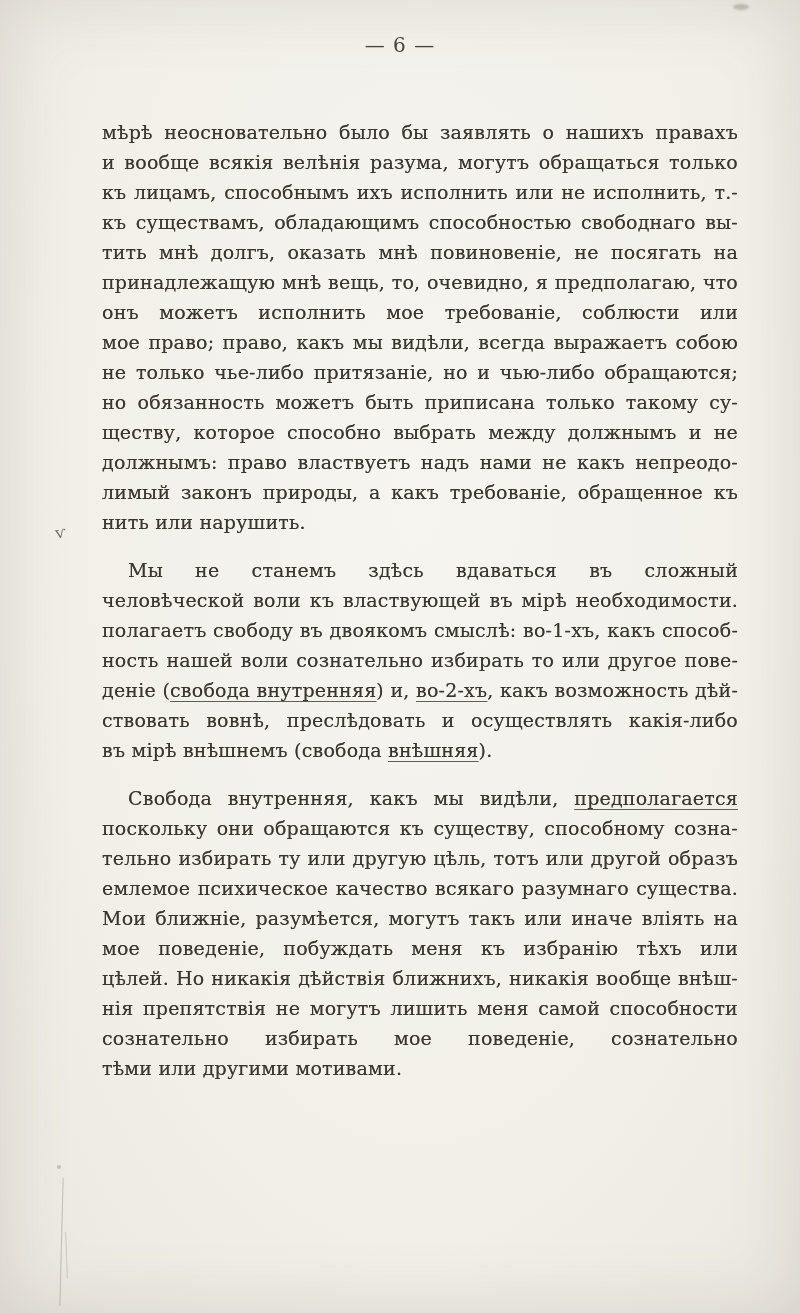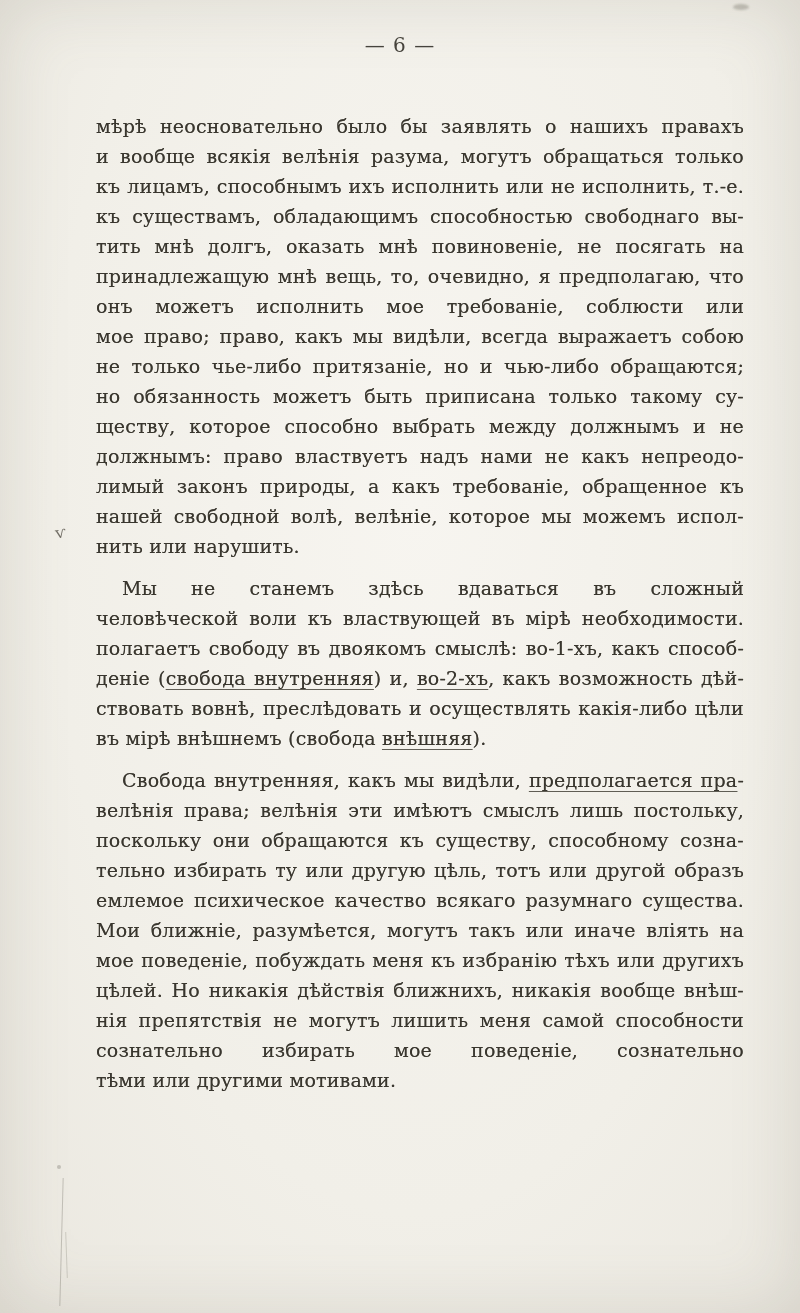--- a/index.html
+++ b/index.html
@@ -36,21 +36,21 @@
     position: absolute;
     left: 84px;
     top: 99px;
     width: 672px;
     color: #39362e;
     font-size: 19px;
     line-height: 30px;
     letter-spacing: 0.2px;
     text-shadow: 0 0 0.5px rgba(57, 54, 46, 0.65);
   }
-  .paragraph { margin: 12px; }
+  .paragraph { margin: 18px; }
   .line {
     height: 30px;
     text-align: justify;
     text-align-last: justify;
     white-space: normal;
     overflow: hidden;
   }
   .line.indent { text-indent: 26px; }
   .line.last { text-align-last: left; }
   u.pencil {
@@ -119,34 +119,33 @@
       <div class="line">къ существамъ, обладающимъ способностью свободнаго вы-</div>
       <div class="line">тить мнѣ долгъ, оказать мнѣ повиновеніе, не посягать на</div>
       <div class="line">принадлежащую мнѣ вещь, то, очевидно, я предполагаю, что</div>
       <div class="line">онъ можетъ исполнить мое требованіе, соблюсти или нарушить</div>
       <div class="line">мое право; право, какъ мы видѣли, всегда выражаетъ собою</div>
       <div class="line">не только чье-либо притязаніе, но и чью-либо обращаются;</div>
       <div class="line">но обязанность можетъ быть приписана только такому су-</div>
       <div class="line">ществу, которое способно выбрать между должнымъ и не</div>
       <div class="line">должнымъ: право властвуетъ надъ нами не какъ непреодо-</div>
       <div class="line">лимый законъ природы, а какъ требованіе, обращенное къ</div>
-      <div class="line">нашей свободной волѣ, велѣніе, которое мы можемъ испол-</div>
       <div class="line last">нить или нарушить.</div>
     </div>
     <div class="paragraph">
       <div class="line indent">Мы не станемъ здѣсь вдаваться въ сложный метафизическій</div>
       <div class="line">человѣческой воли къ властвующей въ мірѣ необходимости.</div>
       <div class="line">полагаетъ свободу въ двоякомъ смыслѣ: во-1-хъ, какъ способ-</div>
+      <div class="line">ность нашей воли сознательно избирать то или другое пове-</div>
       <div class="line">деніе (<u class="pencil">свобода внутренняя</u>) и, <u class="pencil">во-2-хъ</u>, какъ возможность дѣй-</div>
       <div class="line">ствовать вовнѣ, преслѣдовать и осуществлять какія-либо цѣли</div>
       <div class="line last">въ мірѣ внѣшнемъ (свобода <u class="pencil">внѣшняя</u>).</div>
     </div>
     <div class="paragraph">
       <div class="line indent">Свобода внутренняя, какъ мы видѣли, <u class="pencil">предполагается пра</u>-</div>
-      <div class="line">велѣнія права; велѣнія эти имѣютъ смыслъ лишь постольку,</div>
       <div class="line">поскольку они обращаются къ существу, способному созна-</div>
       <div class="line">тельно избирать ту или другую цѣль, тотъ или другой образъ</div>
       <div class="line">емлемое психическое качество всякаго разумнаго существа.</div>
       <div class="line">Мои ближніе, разумѣется, могутъ такъ или иначе вліять на</div>
       <div class="line">мое поведеніе, побуждать меня къ избранію тѣхъ или другихъ</div>
       <div class="line">цѣлей. Но никакія дѣйствія ближнихъ, никакія вообще внѣш-</div>
       <div class="line">нія препятствія не могутъ лишить меня самой способности</div>
       <div class="line">сознательно избирать мое поведеніе, сознательно опредѣляться</div>
       <div class="line last">тѣми или другими мотивами.</div>
     </div>

